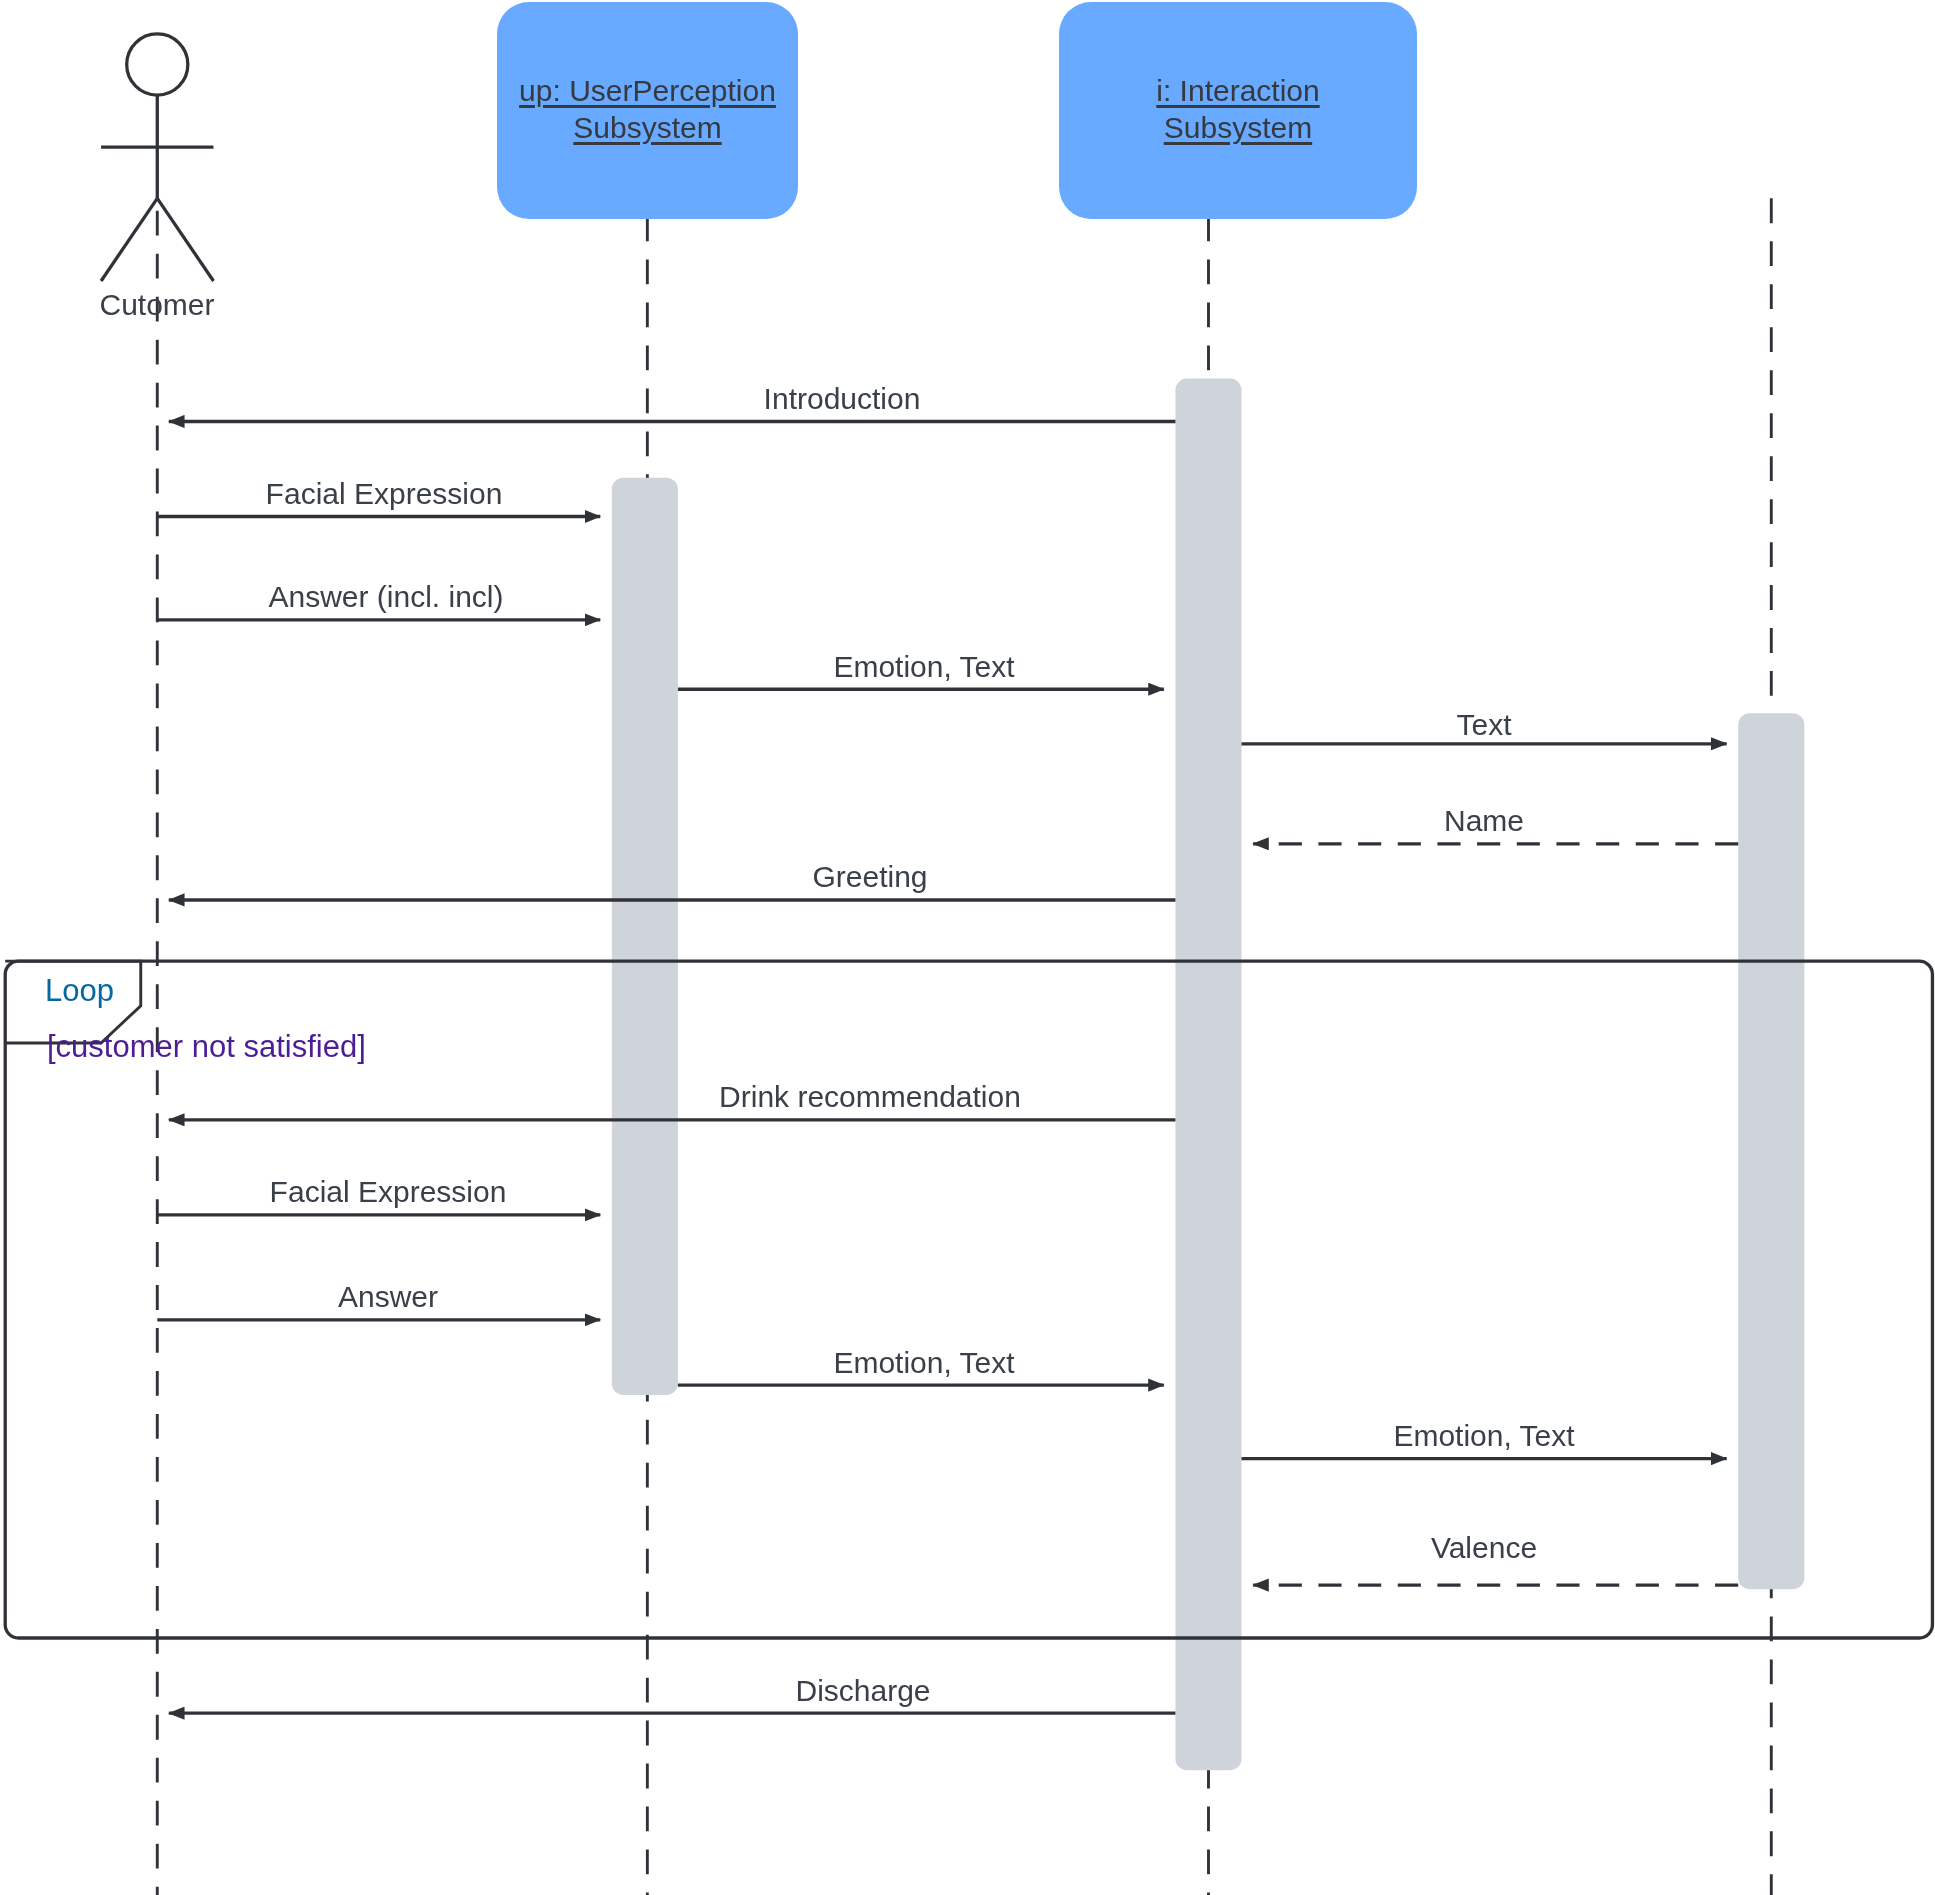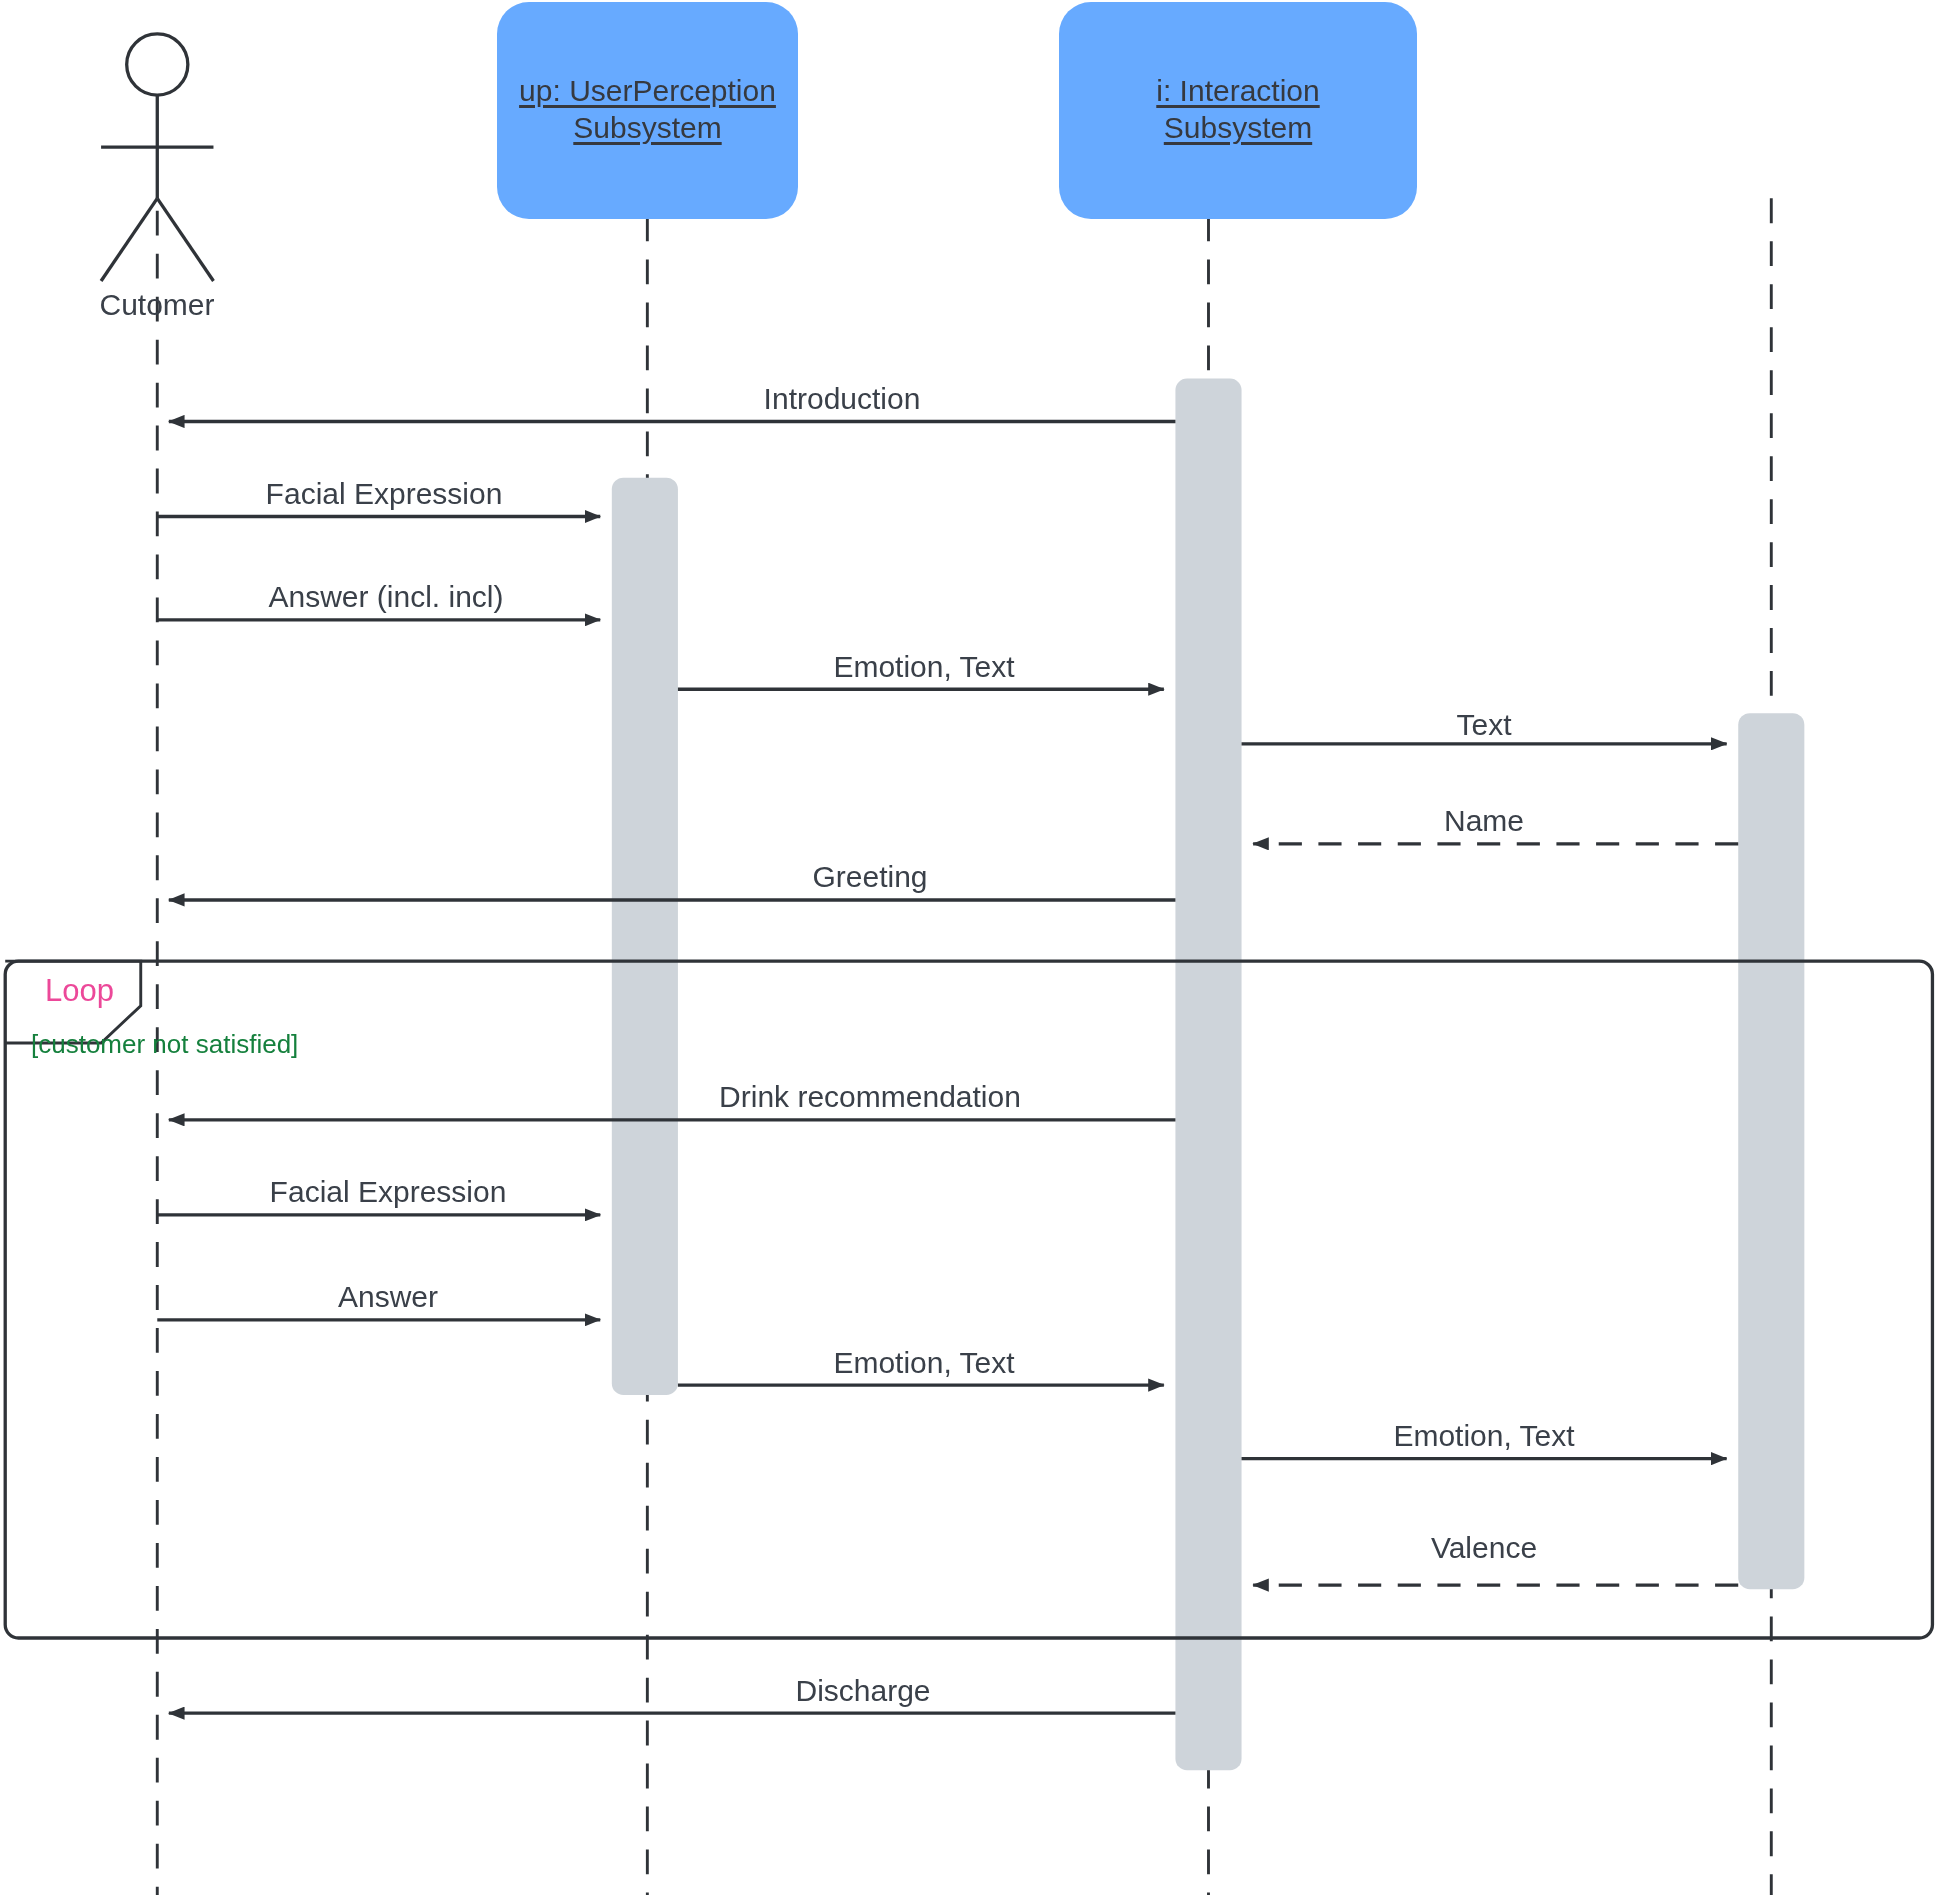--- a/index.html
+++ b/index.html
@@ -52,29 +52,30 @@
   }
   .msg-label {
     position: absolute;
     color: #3a4049;
     font-size: 30px;
     white-space: nowrap;
     transform: translateX(-50%);
   }
   .frag-op {
     position: absolute;
-    color: #ec4899;
+    color: #0369a1;
     font-size: 31px;
     white-space: nowrap;
   }
   .frag-guard {
     position: absolute;
-    color: #15803d;
-    font-size: 26px;
+    color: #4c1d95;
+    font-size: 31px;
     white-space: nowrap;
+    margin-left: 16px;
   }
 </style>
 </head>
 <body>
 
 <div id="canvas">
 
   <svg class="diagram" viewBox="0 0 2342 2293">
     <defs>
       <marker id="arrowFilled" markerWidth="20" markerHeight="16" refX="19" refY="8" orient="auto" markerUnits="userSpaceOnUse">

